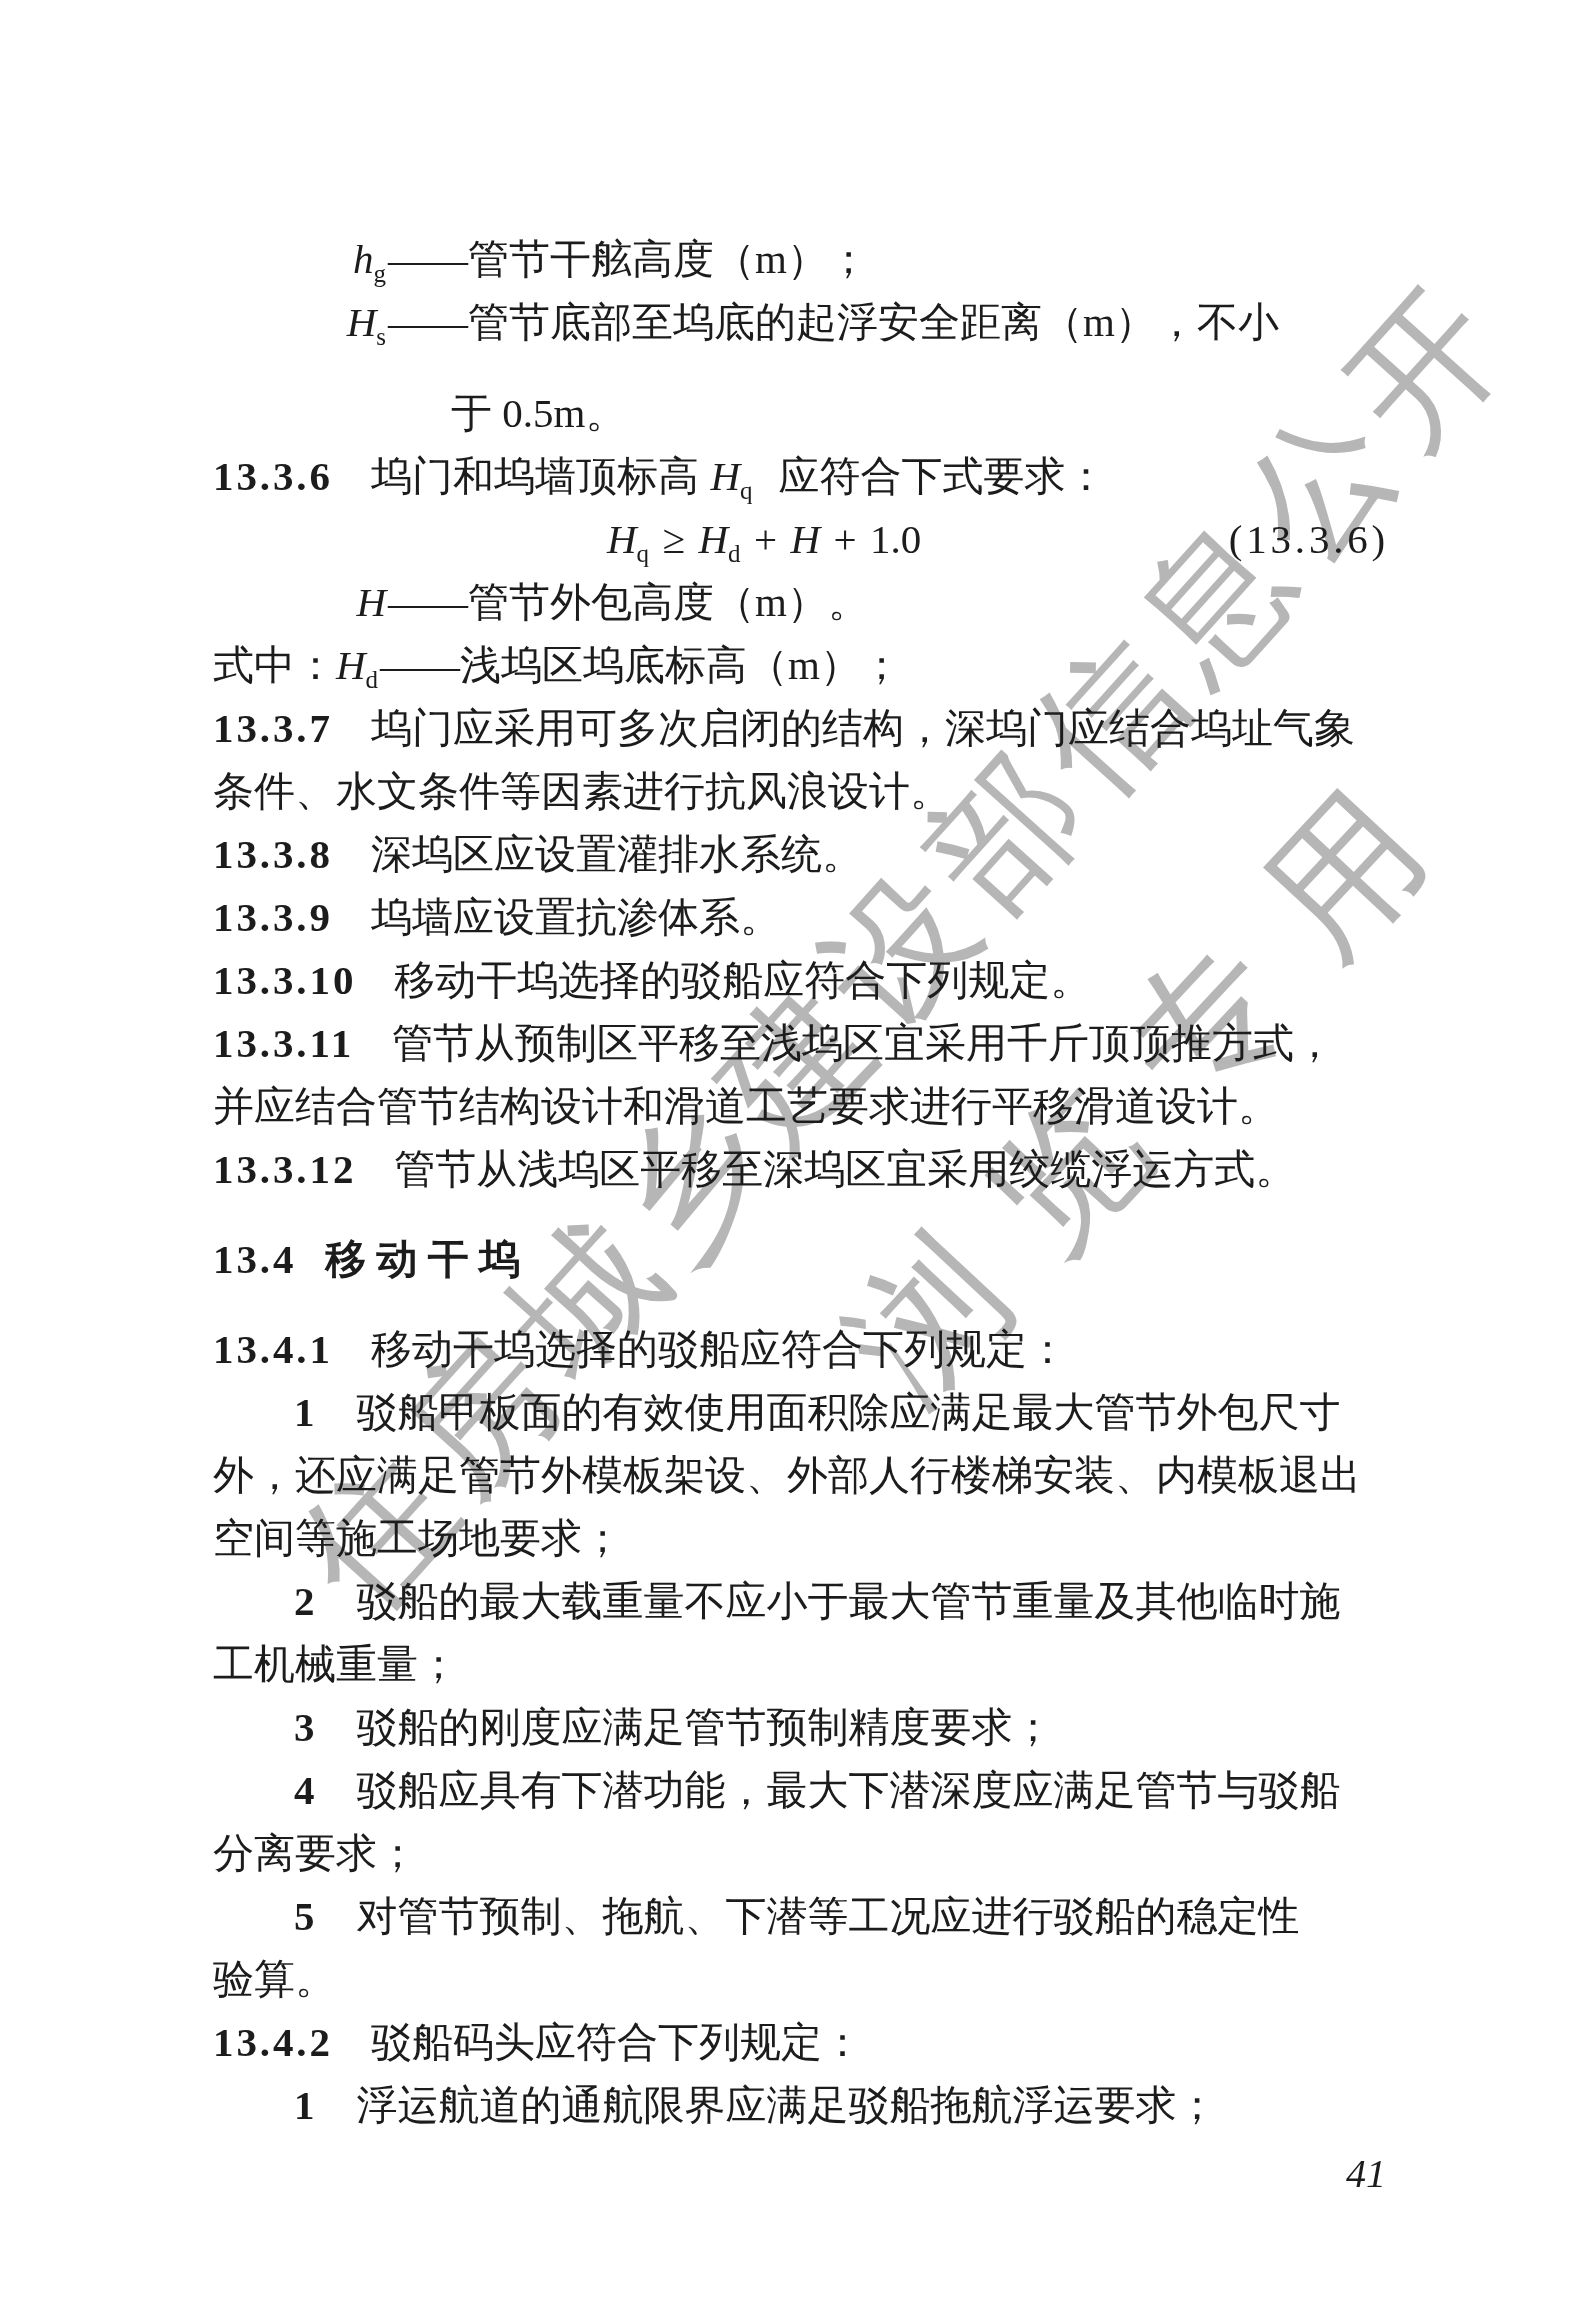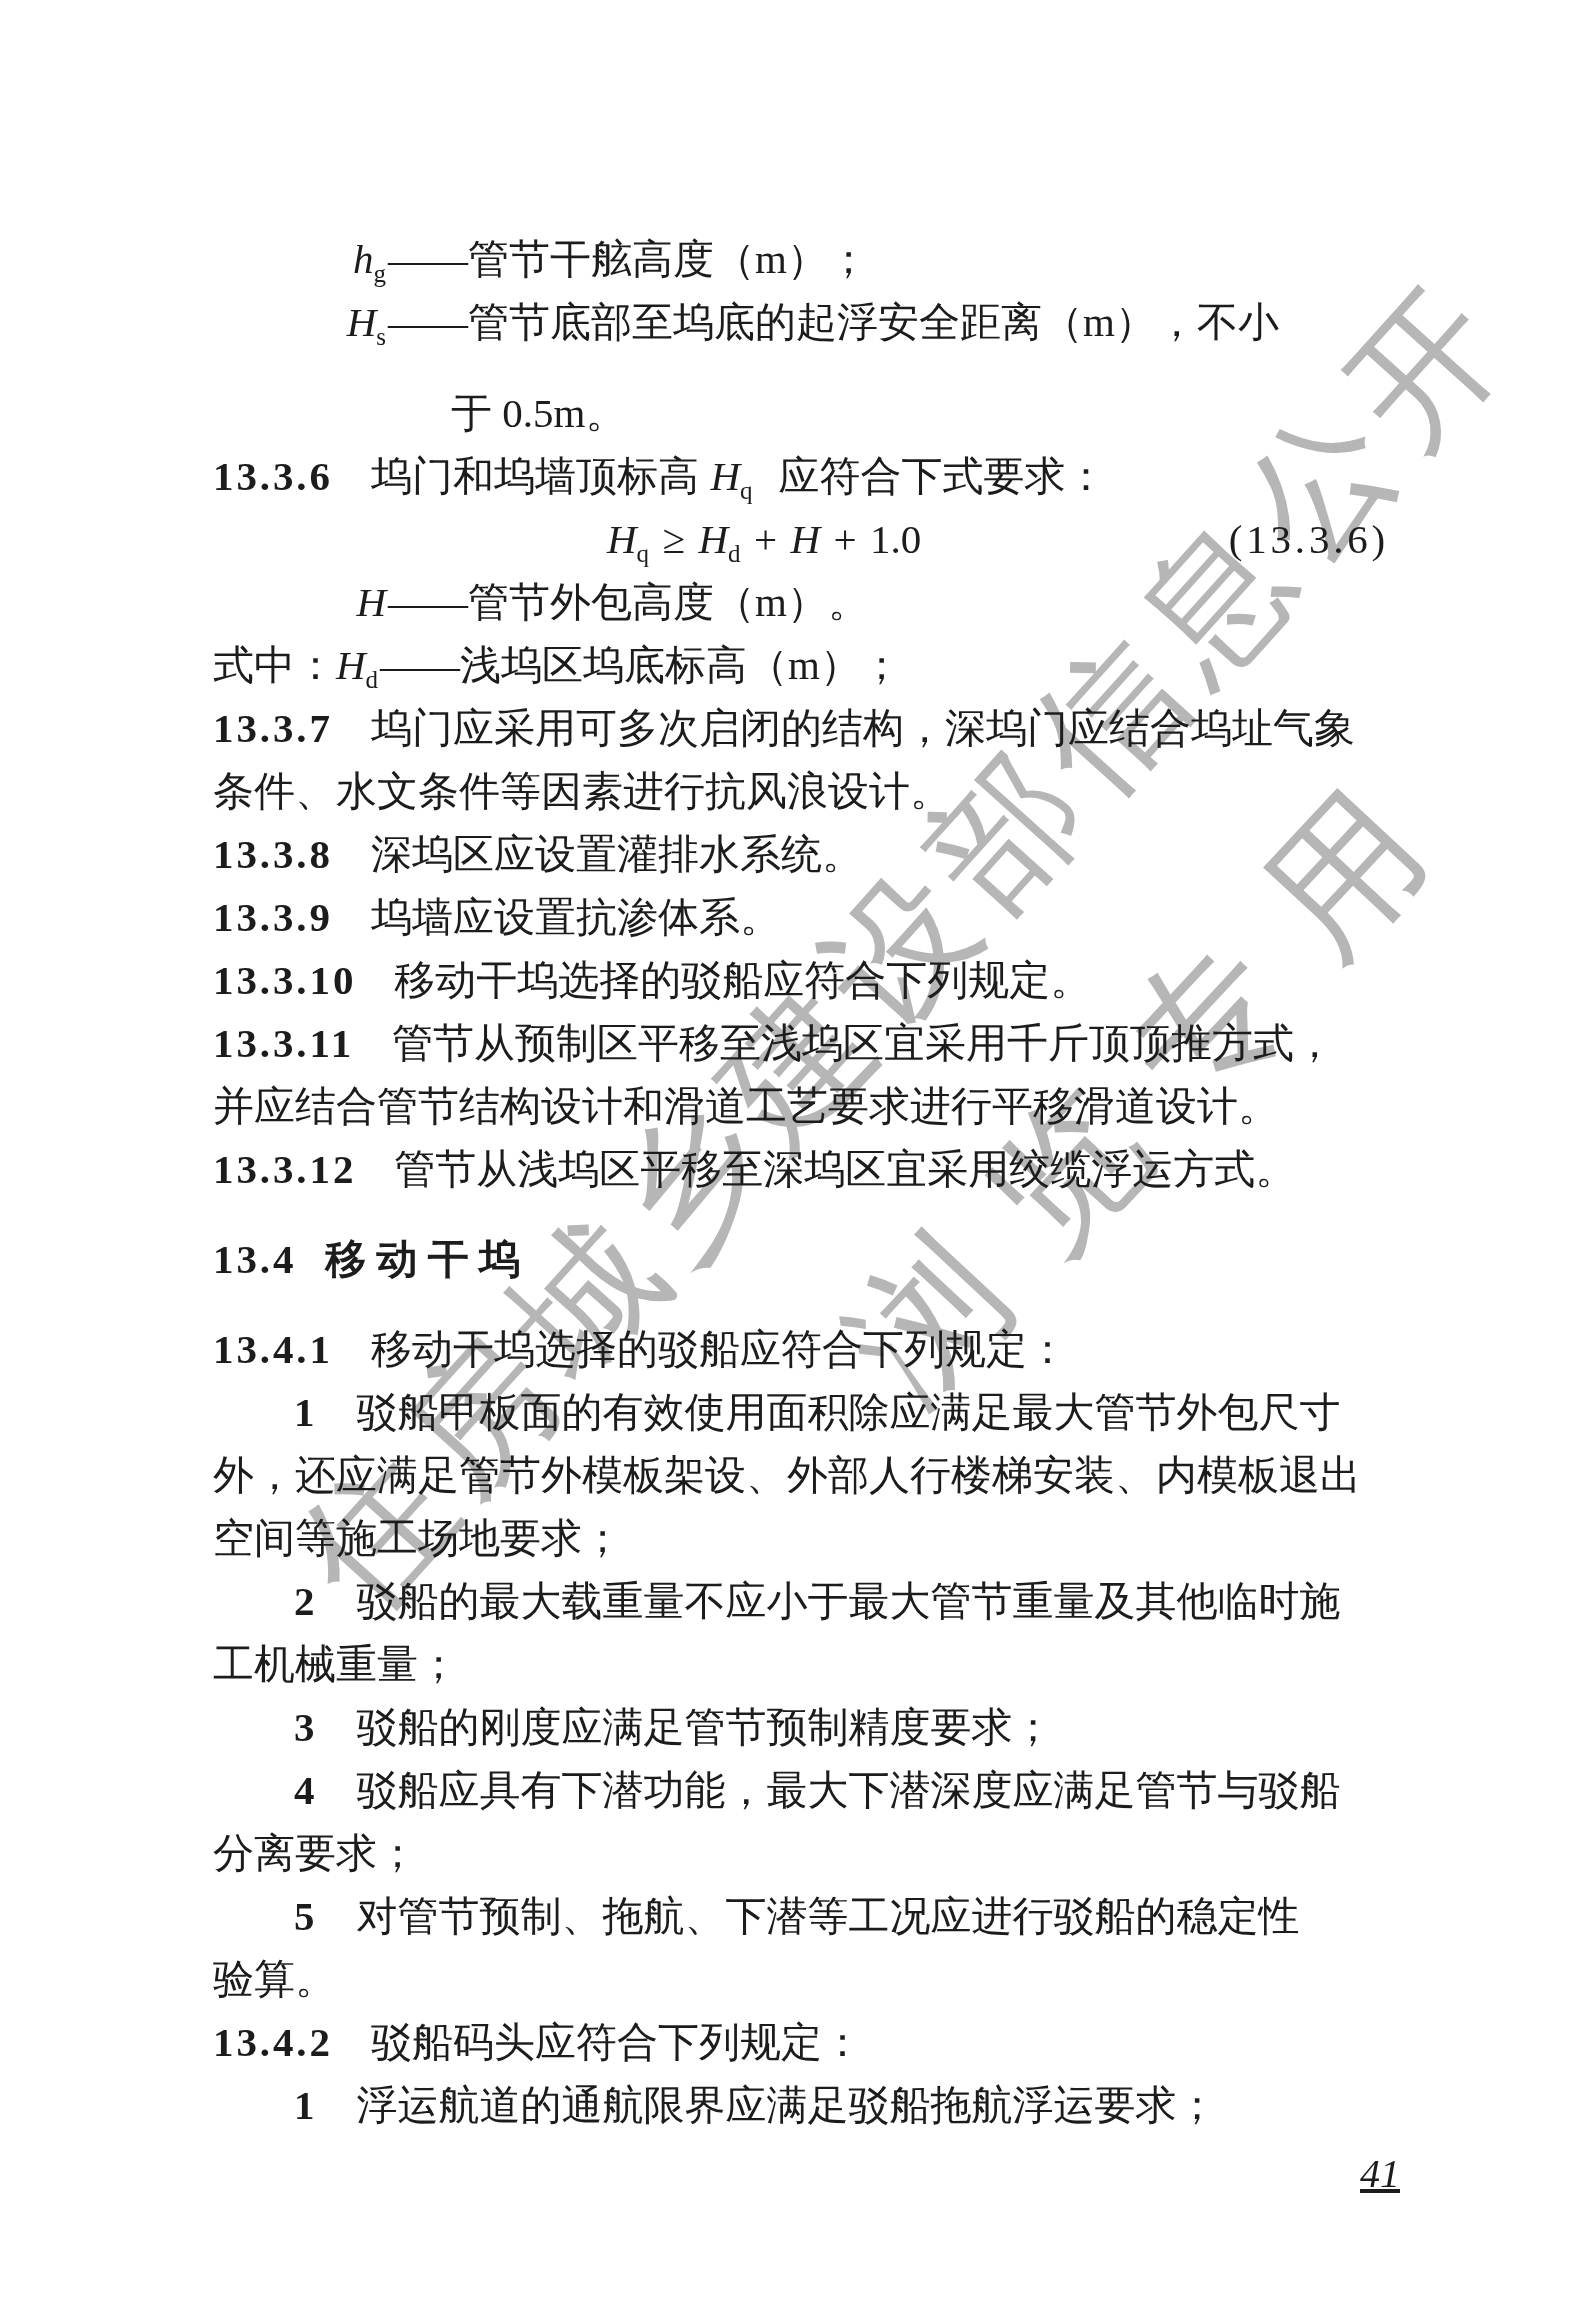--- a/index.html
+++ b/index.html
@@ -33,22 +33,22 @@
   .dash{margin:0 1.9px;letter-spacing:-1.9px;}
   .sp{margin-left:11.5px;}
   .sp-l{margin-left:26px;}
   .formula-line{display:flex;align-items:baseline;}
   .formula{margin-left:394px;white-space:nowrap;}
   .op{margin:0 13.4px;}
   .eqno{margin-left:auto;letter-spacing:3.8px;}
   .heading{text-align:left;font-weight:bold;margin:27px 0;white-space:nowrap;}
   .hnum{letter-spacing:2.9px;margin-right:29px;}
   .page-num{
-    position:absolute;right:190px;top:2150px;z-index:1;
-    font-size:40px;font-style:italic;text-decoration:underline;
+    position:absolute;right:204px;top:2150px;z-index:1;
+    font-size:40px;font-style:italic;
   }
 </style>
 </head>
 <body>
 
 <div class="wm wm1" style="color: rgb(182, 182, 182);">住房城乡建设部信息公开</div>
 <div class="wm wm2" style="color: rgb(182, 182, 182);">浏览专用</div>
 
 <div class="content">
 

